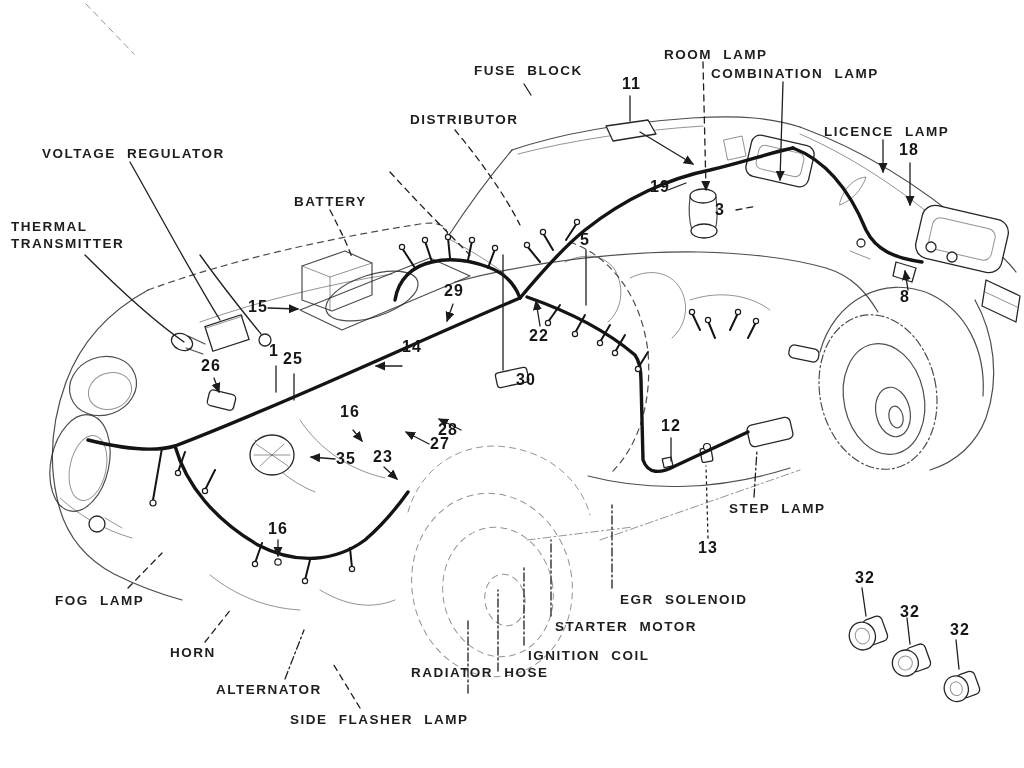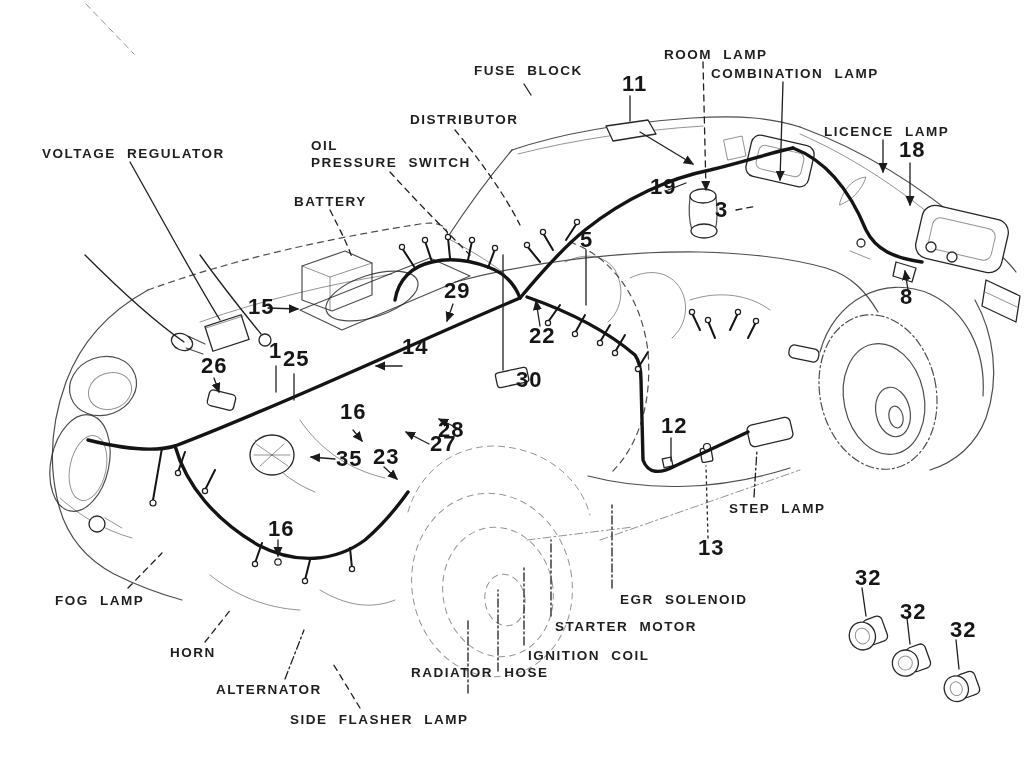--- a/index.html
+++ b/index.html
@@ -1,21 +1,21 @@
 <!DOCTYPE html>
 <html><head>
 <meta charset="utf-8">
 <style>
   html,body{margin:0;padding:0;background:#ffffff;}
   #stage{position:relative;width:1024px;height:768px;background:#ffffff;overflow:hidden;
          font-family:"Liberation Sans","DejaVu Sans",sans-serif;}
   svg{position:absolute;left:0;top:0;}
   .lbl{position:absolute;color:#1e1e1e;font-weight:bold;font-size:13.5px;letter-spacing:1.5px;
        word-spacing:6px;white-space:pre-line;line-height:17px;}
-  .num{position:absolute;color:#161616;font-weight:bold;font-size:22px;letter-spacing:1px;
+  .num{position:absolute;color:#161616;font-weight:bold;font-size:16px;letter-spacing:1px;
        line-height:18px;}
   
   .sk   {fill:none;stroke:#262626;stroke-width:1.2;stroke-linecap:round;stroke-linejoin:round;opacity:.82;}
   .skl  {fill:none;stroke:#3a3a3a;stroke-width:1;stroke-linecap:round;opacity:.55;}
   .dash {stroke-dasharray:6 5;}
   .dd   {stroke-dasharray:8 3 2 3;}
   .dot  {stroke-dasharray:2 4;}
   .harn {fill:none;stroke:#141414;stroke-width:3.4;stroke-linecap:round;stroke-linejoin:round;}
   .harn2{fill:none;stroke:#141414;stroke-width:2;stroke-linecap:round;}
   .lead {fill:none;stroke:#1f1f1f;stroke-width:1.3;stroke-linecap:round;}
@@ -271,23 +271,23 @@
     </g>
   </g>
 </svg>
 
 <div class="lbl" style="left:42px;top:145px">VOLTAGE REGULATOR</div>
 <div class="lbl" style="left:474px;top:62px">FUSE BLOCK</div>
 <div class="lbl" style="left:664px;top:46px">ROOM LAMP</div>
 <div class="lbl" style="left:711px;top:65px">COMBINATION LAMP</div>
 <div class="lbl" style="left:410px;top:111px">DISTRIBUTOR</div>
 <div class="lbl" style="left:824px;top:123px">LICENCE LAMP</div>
-<div class="lbl" style="left:311px;top:137px">OIL
-PRESSURE SWITCH</div>
 <div class="lbl" style="left:294px;top:193px">BATTERY</div>
+<div class="lbl" style="left:11px;top:218px">THERMAL
+TRANSMITTER</div>
 <div class="lbl" style="left:729px;top:500px">STEP LAMP</div>
 <div class="lbl" style="left:55px;top:592px">FOG LAMP</div>
 <div class="lbl" style="left:620px;top:591px">EGR SOLENOID</div>
 <div class="lbl" style="left:170px;top:644px">HORN</div>
 <div class="lbl" style="left:555px;top:618px">STARTER MOTOR</div>
 <div class="lbl" style="left:528px;top:647px">IGNITION COIL</div>
 <div class="lbl" style="left:216px;top:681px">ALTERNATOR</div>
 <div class="lbl" style="left:411px;top:664px">RADIATOR HOSE</div>
 <div class="lbl" style="left:290px;top:711px">SIDE FLASHER LAMP</div>
 

